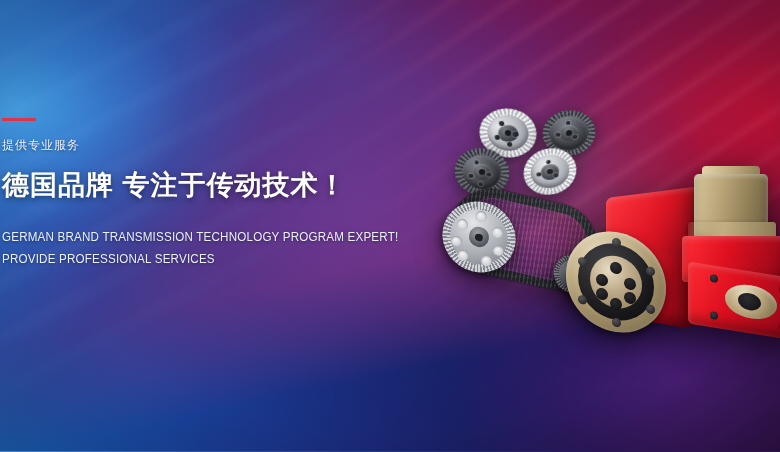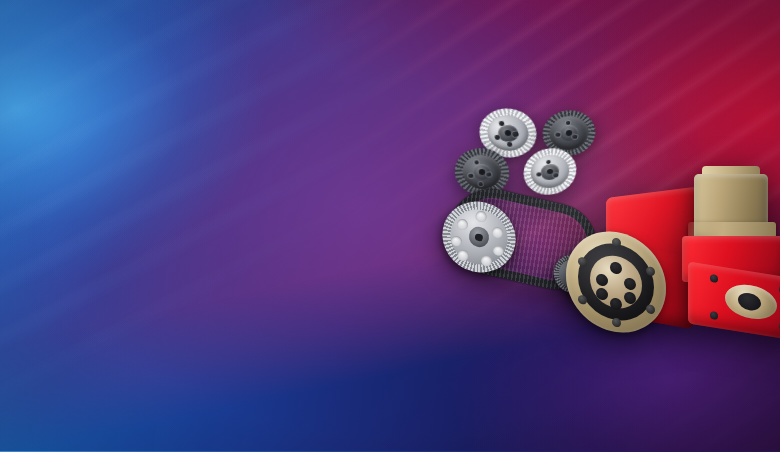--- a/index.html
+++ b/index.html
@@ -545,15 +545,22 @@
         <div class="cbolt" style="left:20%;top:14%"></div>
         <div class="cbolt" style="left:84%;top:14%"></div>
         <div class="cbolt" style="left:20%;top:74%"></div>
         <div class="cbolt" style="left:84%;top:74%"></div>
       </div>
     </div>
 
     <div class="prod-glow"></div>
   </div>
 
+  <div class="copy">
+    <div class="accent-rule"></div>
+    <div class="kicker">提供专业服务</div>
+    <div class="headline">德国品牌 专注于传动技术！</div>
+    <div class="en-line">GERMAN BRAND TRANSMISSION TECHNOLOGY PROGRAM EXPERT!</div>
+    <div class="en-line">PROVIDE PROFESSIONAL SERVICES</div>
+  </div>
 
   <div class="bottom-line"></div>
 </div>
 
 </body></html>

